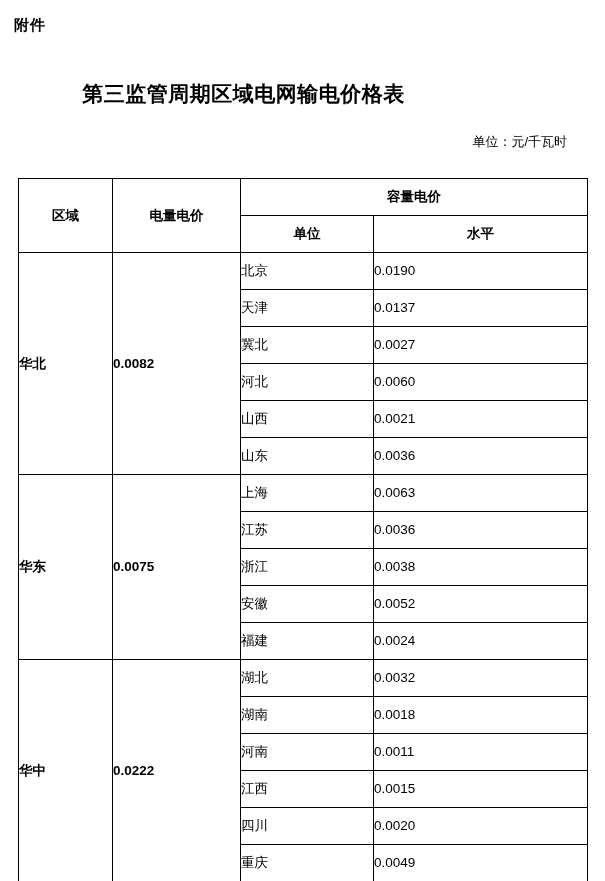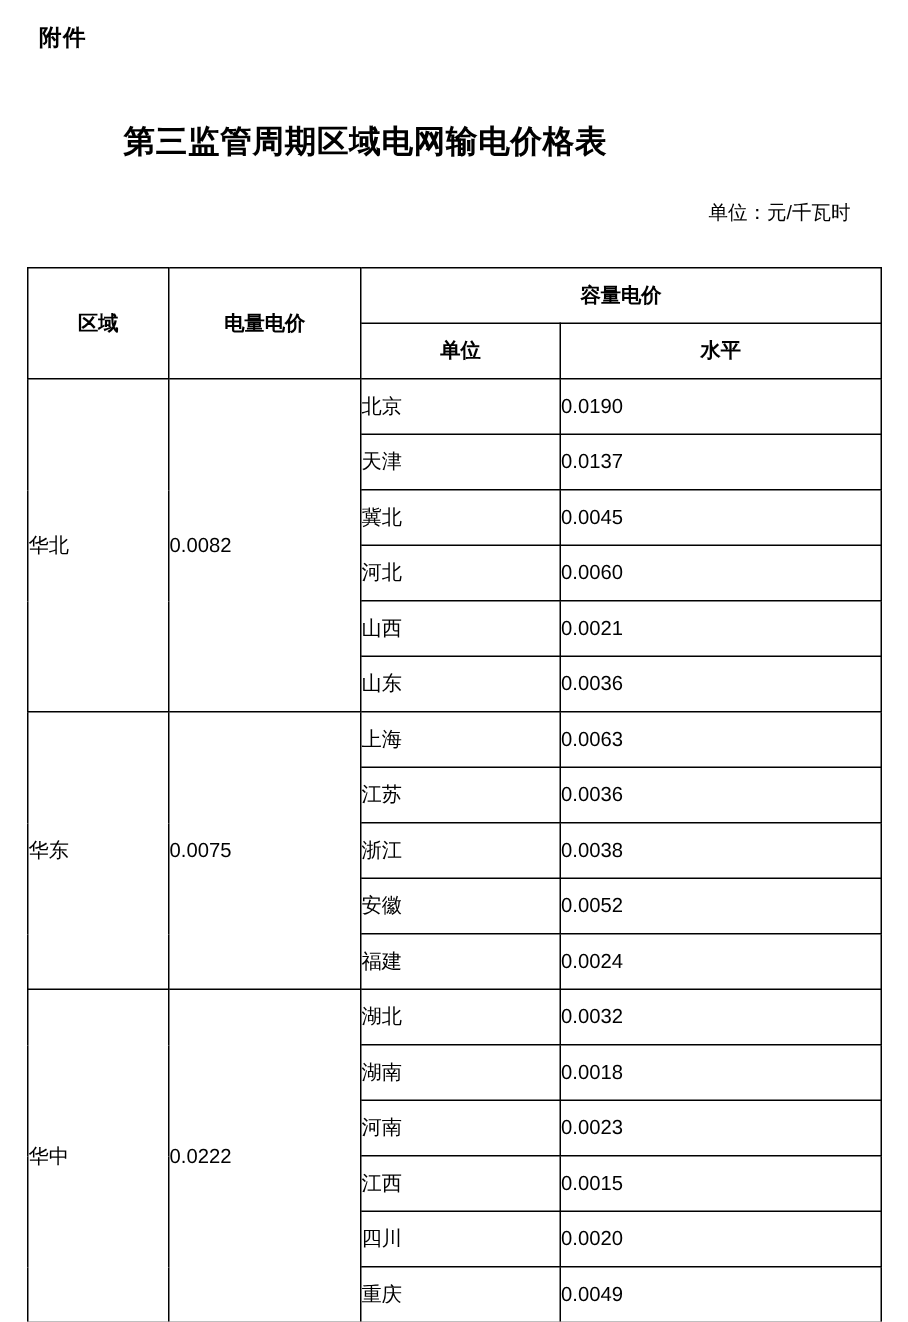--- a/index.html
+++ b/index.html
@@ -17,21 +17,21 @@
   }
   .page {
     width: 605px;
     height: 881px;
     box-sizing: border-box;
     padding: 0;
     position: relative;
   }
   .attachment-label {
     position: absolute;
-    left: 26px;
+    left: 14px;
     top: 16px;
     font-family: Liberation Serif, serif;
     font-size: 15px;
     font-weight: bold;
     letter-spacing: 1px;
   }
   .doc-title {
     position: absolute;
     left: 0;
     top: 80px;
@@ -72,21 +72,21 @@
     line-height: 36px;
   }
   table.price-table th {
     font-weight: bold;
   }
   .col-region { width: 94px; }
   .col-energy { width: 128px; }
   .col-unit   { width: 133px; }
   .col-level  { width: 214px; }
   td.region-cell, td.energy-cell {
-    font-weight: normal;
+    font-weight: bold;
   }
   .num {
     font-family: "Liberation Sans", "DejaVu Sans", sans-serif;
     font-size: 13.5px;
   }
   .cap-header {
     font-weight: bold;
   }
 </style>
 </head>
@@ -126,21 +126,21 @@
           <td class="energy-cell num" rowspan="6">0.0082</td>
           <td>北京</td>
           <td class="num">0.0190</td>
         </tr>
         <tr>
           <td>天津</td>
           <td class="num">0.0137</td>
         </tr>
         <tr>
           <td>冀北</td>
-          <td class="num">0.0045</td>
+          <td class="num">0.0027</td>
         </tr>
         <tr>
           <td>河北</td>
           <td class="num">0.0060</td>
         </tr>
         <tr>
           <td>山西</td>
           <td class="num">0.0021</td>
         </tr>
         <tr>
@@ -176,21 +176,21 @@
           <td class="energy-cell num" rowspan="6">0.0222</td>
           <td>湖北</td>
           <td class="num">0.0032</td>
         </tr>
         <tr>
           <td>湖南</td>
           <td class="num">0.0018</td>
         </tr>
         <tr>
           <td>河南</td>
-          <td class="num">0.0023</td>
+          <td class="num">0.0011</td>
         </tr>
         <tr>
           <td>江西</td>
           <td class="num">0.0015</td>
         </tr>
         <tr>
           <td>四川</td>
           <td class="num">0.0020</td>
         </tr>
         <tr>

